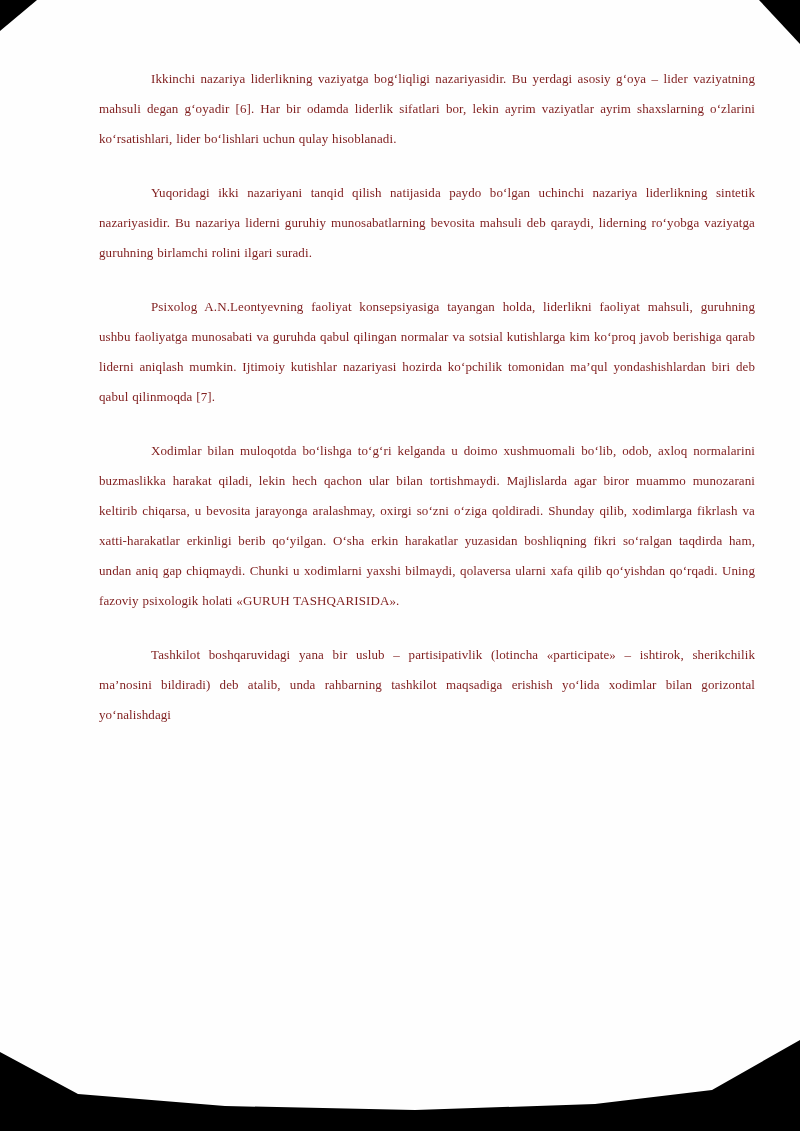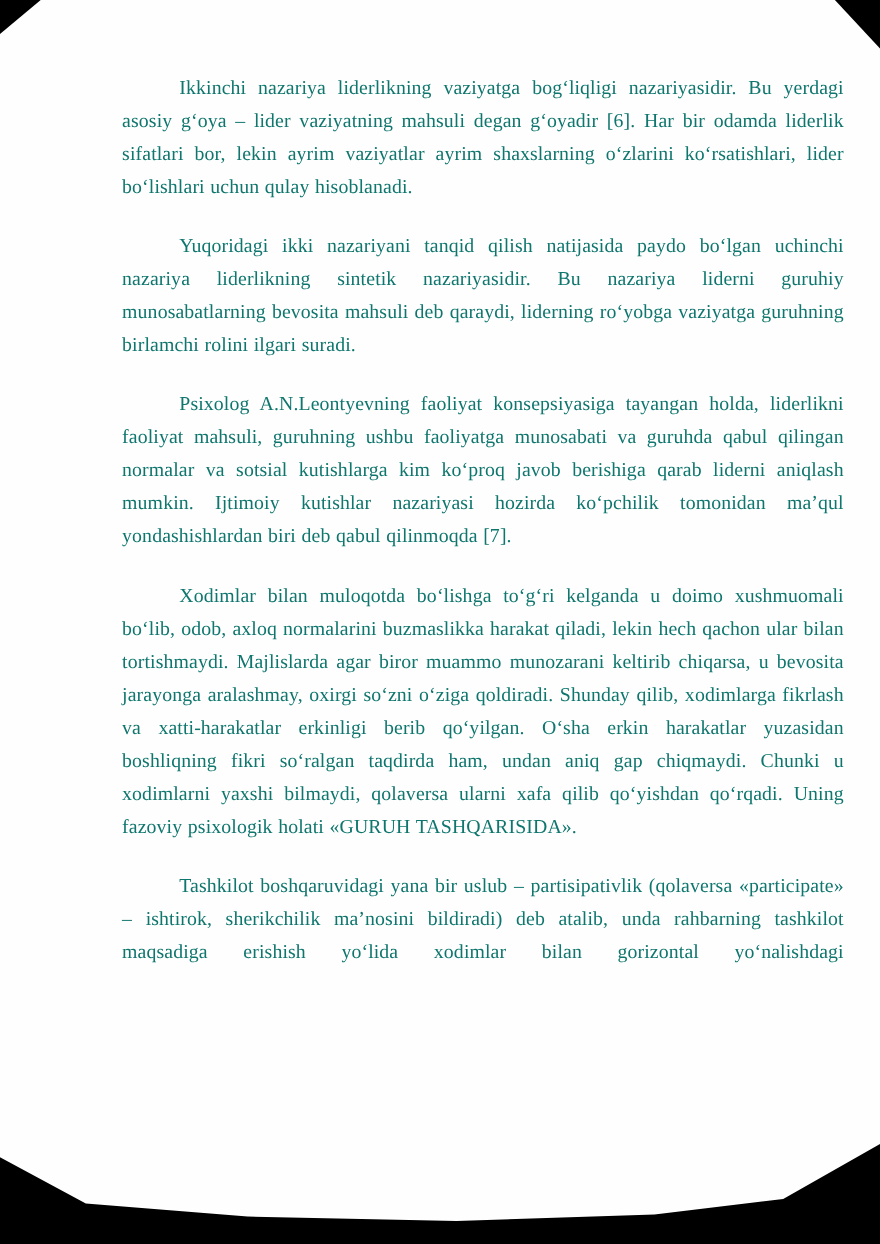--- a/index.html
+++ b/index.html
@@ -10,26 +10,26 @@
   .page {
     position: relative;
     width: 800px;
     height: 1131px;
     background: #fefefe;
     overflow: hidden;
     font-family: "Liberation Serif", "DejaVu Serif", serif;
   }
   .text-block {
     position: absolute;
-    left: 111px;
+    left: 99px;
     top: 64px;
     width: 656px;
-    font-size: 18px;
+    font-size: 13px;
     line-height: 30px;
-    color: #0f766e;
+    color: #7f1d1d;
     text-align: justify;
     letter-spacing: 0.1px;
   }
   .text-block p {
     margin: 0 0 24px 0;
     text-indent: 52px;
     word-spacing: 0.5px;
   }
   
   .text-block p.continues {
@@ -48,21 +48,21 @@
 </head>
 <body>
 
 <div class="page">
 
   <div class="text-block">
     <p>Ikkinchi nazariya liderlikning vaziyatga bog‘liqligi nazariyasidir. Bu yerdagi asosiy g‘oya – lider vaziyatning mahsuli degan g‘oyadir [6]. Har bir odamda liderlik sifatlari bor, lekin ayrim vaziyatlar ayrim shaxslarning o‘zlarini ko‘rsatishlari, lider bo‘lishlari uchun qulay hisoblanadi.</p>
     <p>Yuqoridagi ikki nazariyani tanqid qilish natijasida paydo bo‘lgan uchinchi nazariya liderlikning sintetik nazariyasidir. Bu nazariya liderni guruhiy munosabatlarning bevosita mahsuli deb qaraydi, liderning ro‘yobga vaziyatga guruhning birlamchi rolini ilgari suradi.</p>
     <p>Psixolog A.N.Leontyevning faoliyat konsepsiyasiga tayangan holda, liderlikni faoliyat mahsuli, guruhning ushbu faoliyatga munosabati va guruhda qabul qilingan normalar va sotsial kutishlarga kim ko‘proq javob berishiga qarab liderni aniqlash mumkin. Ijtimoiy kutishlar nazariyasi hozirda ko‘pchilik tomonidan ma’qul yondashishlardan biri deb qabul qilinmoqda [7].</p>
     <p>Xodimlar bilan muloqotda bo‘lishga to‘g‘ri kelganda u doimo xushmuomali bo‘lib, odob, axloq normalarini buzmaslikka harakat qiladi, lekin hech qachon ular bilan tortishmaydi. Majlislarda agar biror muammo munozarani keltirib chiqarsa, u bevosita jarayonga aralashmay, oxirgi so‘zni o‘ziga qoldiradi. Shunday qilib, xodimlarga fikrlash va xatti-harakatlar erkinligi berib qo‘yilgan. O‘sha erkin harakatlar yuzasidan boshliqning fikri so‘ralgan taqdirda ham, undan aniq gap chiqmaydi. Chunki u xodimlarni yaxshi bilmaydi, qolaversa ularni xafa qilib qo‘yishdan qo‘rqadi. Uning fazoviy psixologik holati «GURUH TASHQARISIDA».</p>
-    <p class="continues">Tashkilot boshqaruvidagi yana bir uslub – partisipativlik (qolaversa «participate» – ishtirok, sherikchilik ma’nosini bildiradi) deb atalib, unda rahbarning tashkilot maqsadiga erishish yo‘lida xodimlar bilan gorizontal yo‘nalishdagi</p>
+    <p class="continues">Tashkilot boshqaruvidagi yana bir uslub – partisipativlik (lotincha «participate» – ishtirok, sherikchilik ma’nosini bildiradi) deb atalib, unda rahbarning tashkilot maqsadiga erishish yo‘lida xodimlar bilan gorizontal yo‘nalishdagi</p>
   </div>
 
   <svg class="artifacts" width="800" height="1131" viewBox="0 0 800 1131" xmlns="http://www.w3.org/2000/svg">
     <polygon points="0,0 37,0 0,31" fill="#000000"></polygon>
     <polygon points="759,0 800,0 800,44" fill="#000000"></polygon>
     <polygon points="0,1052 78,1094 225,1106 415,1110 595,1104 712,1090 800,1040 800,1131 0,1131" fill="#000000"></polygon>
   </svg>
 
 </div>
 

